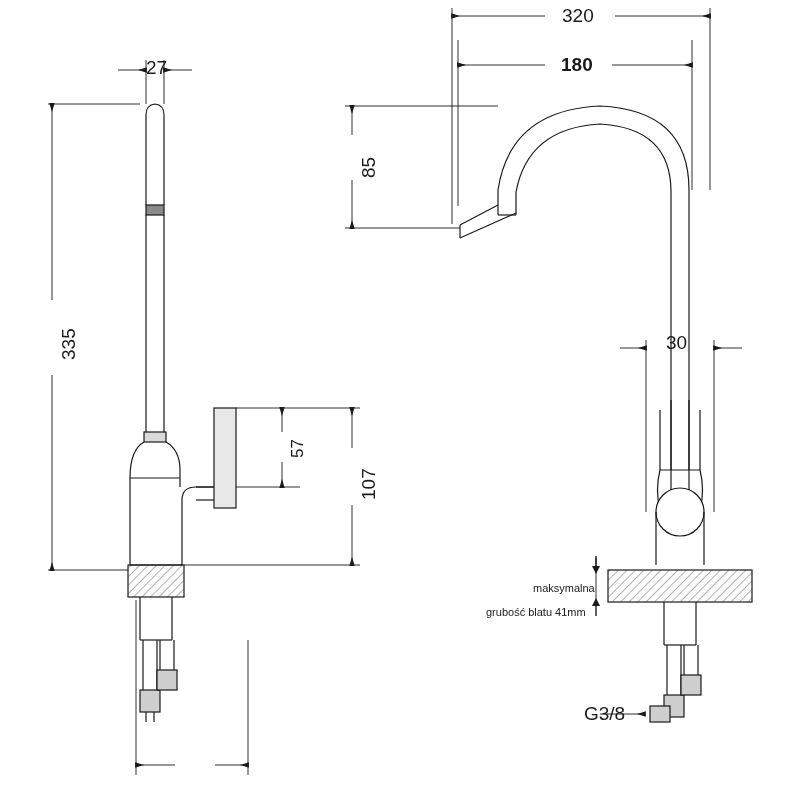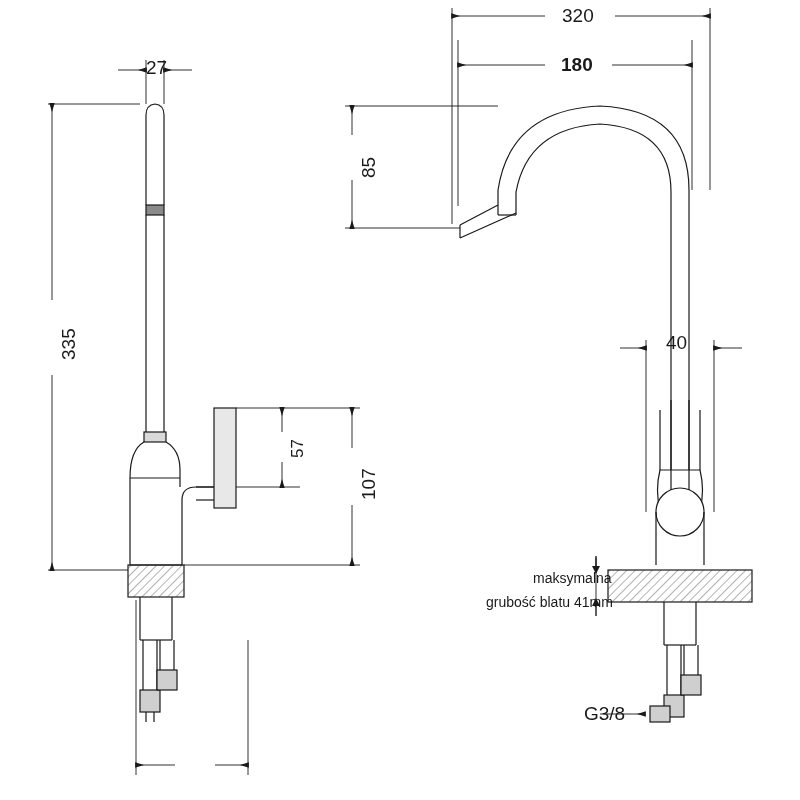--- a/index.html
+++ b/index.html
@@ -18,21 +18,21 @@
     overflow: hidden;
   }
   .dim-label {
     position: absolute;
     font-family: "Liberation Sans", sans-serif;
     color: #1a1a1a;
     white-space: nowrap;
   }
   .sz-lg { font-size: 19px; }
   .sz-md { font-size: 17px; }
-  .sz-sm { font-size: 14px; }
+  .sz-sm { font-size: 11px; margin-top: 12px; }
   .rot90 {
     transform-origin: 0 0;
     transform: rotate(-90deg);
   }
   svg { display: block; }
 </style>
 </head>
 <body>
 
 <div id="stage">
@@ -175,21 +175,21 @@
   <div class="dim-label sz-lg rot90" style="left:358px; top:500px;">107</div>
 
   <div class="dim-label sz-lg" style="left:178px; top:773px;margin-top:32px;">87</div>
 
   <div class="dim-label sz-lg" style="left:562px; top:5px;">320</div>
 
   <div class="dim-label sz-lg" style="left:561px; top:54px;font-weight:bold;">180</div>
 
   <div class="dim-label sz-lg rot90" style="left:358px; top:178px;">85</div>
 
-  <div class="dim-label sz-lg" style="left:666px; top:332px;">40</div>
+  <div class="dim-label sz-lg" style="left:666px; top:332px;">30</div>
 
   <div class="dim-label sz-lg" style="left:548px; top:703px;margin-left:36px;">G3/8</div>
 
   <div class="dim-label sz-sm" style="left:533px; top:570px;">maksymalna</div>
 
   <div class="dim-label sz-sm" style="left:486px; top:594px;">grubość blatu 41mm</div>
 
 </div>
 
 </body></html>

